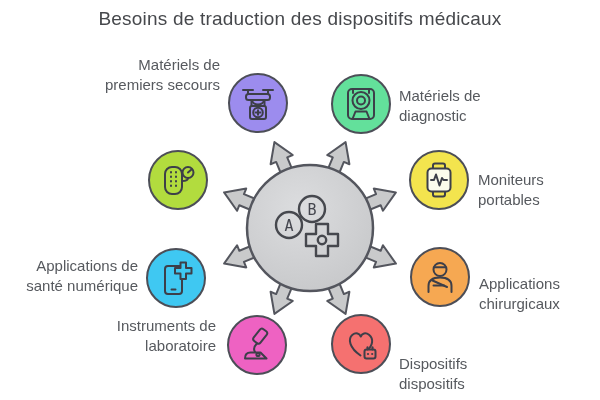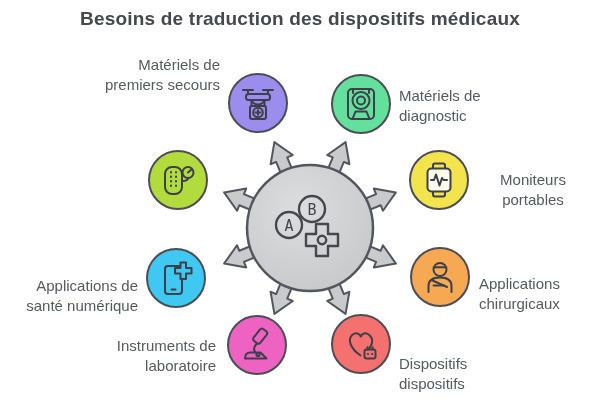--- a/index.html
+++ b/index.html
@@ -2,21 +2,21 @@
 <html><head>
 <meta charset="utf-8">
 <style>
   html,body{margin:0;padding:0;}
   .stage{
     position:relative;width:600px;height:400px;background:#ffffff;overflow:hidden;
     font-family:"Liberation Sans","DejaVu Sans",sans-serif;
   }
   .title{
     position:absolute;top:8px;left:0;width:600px;text-align:center;
-    font-size:19px;font-weight:700;color:#46484c;letter-spacing:.2px;
+    font-size:19px;font-weight:400;color:#46484c;letter-spacing:.2px;
   }
   .node-circle{
     position:absolute;width:60px;height:60px;border-radius:50%;
     border:2px solid #4c4e57;box-sizing:border-box;
     display:flex;align-items:center;justify-content:center;
   }
   .node-label{
     position:absolute;font-size:15px;line-height:20px;color:#56595e;
   }
   .align-r{text-align:right;}
@@ -111,32 +111,32 @@
   <div class="node-circle" style="left: 409px; top: 150px; background-color: rgb(243, 228, 78);">
     <svg width="40" height="40" viewBox="0 0 40 40">
       <g stroke="#3d3f49" stroke-width="2" fill="none" stroke-linecap="round" stroke-linejoin="round">
         <rect x="14" y="3.5" width="12" height="7" rx="2"></rect>
         <rect x="14" y="29.5" width="12" height="7" rx="2"></rect>
         <rect x="8.5" y="8.5" width="23" height="23" rx="4" fill="#fbfbec"></rect>
         <path d="M12,20 H15 L17,14.5 L20.5,25.5 L23,18 L24.5,20 H28"></path>
       </g>
     </svg>
   </div>
-  <div class="node-label align-l" style="left:478px;top:152px;width:110px;text-align:center;">Moniteurs portables</div>
+  <div class="node-label align-l" style="left:478px;top:152px;width:110px;">Moniteurs portables</div>
 
   <div class="node-circle" style="left: 146px; top: 248px; background-color: rgb(63, 200, 242);">
     <svg width="40" height="40" viewBox="0 0 40 40">
       <g stroke="#3d3f49" stroke-width="2" fill="none" stroke-linecap="round" stroke-linejoin="round">
         <rect x="9" y="8" width="17" height="28" rx="3"></rect>
         <path d="M15.5,31.5 H19.5"></path>
         <path d="M24.5,4.5 H30 V10 H35.5 V15.5 H30 V21 H24.5 V15.5 H19 V10 H24.5 Z" fill="#3fc8f2"></path>
       </g>
     </svg>
   </div>
-  <div class="node-label align-r" style="left:5px;top:256px;width:133px;margin-top:20px;">Applications de santé numérique</div>
+  <div class="node-label align-r" style="left:5px;top:256px;width:133px;">Applications de santé numérique</div>
 
   <div class="node-circle" style="left: 410px; top: 247px; background-color: rgb(246, 168, 82);">
     <svg width="40" height="40" viewBox="0 0 40 40">
       <g stroke="#3d3f49" stroke-width="2" fill="none" stroke-linecap="round" stroke-linejoin="round">
         <circle cx="20" cy="12.5" r="6.5"></circle>
         <path d="M14.5,10.2 H25.5"></path>
         <path d="M8.5,35 V29 C8.5,23 13,20.5 20,20.5 C27,20.5 31.5,23 31.5,29 V35"></path>
         <path d="M12.5,23.5 L27,30"></path>
         <path d="M13.5,28.5 H24"></path>
       </g>
@@ -147,21 +147,21 @@
   <div class="node-circle" style="left: 227px; top: 315px; background-color: rgb(238, 98, 194);">
     <svg width="40" height="40" viewBox="0 0 40 40">
       <g stroke="#3d3f49" stroke-width="2" fill="none" stroke-linecap="round" stroke-linejoin="round">
         <rect x="19" y="3.5" width="8.5" height="15" rx="2.5" transform="rotate(38 23 11)"></rect>
         <path d="M19.5,19 C17,21.5 16.5,24.5 18,27"></path>
         <circle cx="21" cy="29.5" r="1.6"></circle>
         <path d="M8,33.5 C8,29.5 10.5,27.5 13.5,27.5 H23.5 L29.5,33.5 Z"></path>
       </g>
     </svg>
   </div>
-  <div class="node-label align-r" style="left:92px;top:336px;width:124px;">Instruments de laboratoire</div>
+  <div class="node-label align-r" style="left:92px;top:316px;width:124px;">Instruments de laboratoire</div>
 
   <div class="node-circle" style="left: 331px; top: 314px; background-color: rgb(245, 113, 112);">
     <svg width="40" height="40" viewBox="0 0 40 40">
       <g stroke="#3d3f49" stroke-width="2" fill="none" stroke-linecap="round" stroke-linejoin="round">
         <path d="M19.5,31.5 C8.5,24 6.5,15 11.5,10.8 C15,8 18.5,9.6 19.8,12.5 C21,9.6 24.5,8 28,10.8 C33,15 32,21.5 25.5,27.5"></path>
         <rect x="23.5" y="25.5" width="11" height="9" rx="2" fill="#f57170"></rect>
         <path d="M26.5,25.5 V23.2"></path>
           <path d="M31.5,25.5 V23.2"></path>
         <circle cx="27" cy="30" r="1.1" fill="#3d3f49" stroke="none"></circle>
         <circle cx="31.2" cy="30" r="1.1" fill="#3d3f49" stroke="none"></circle>

